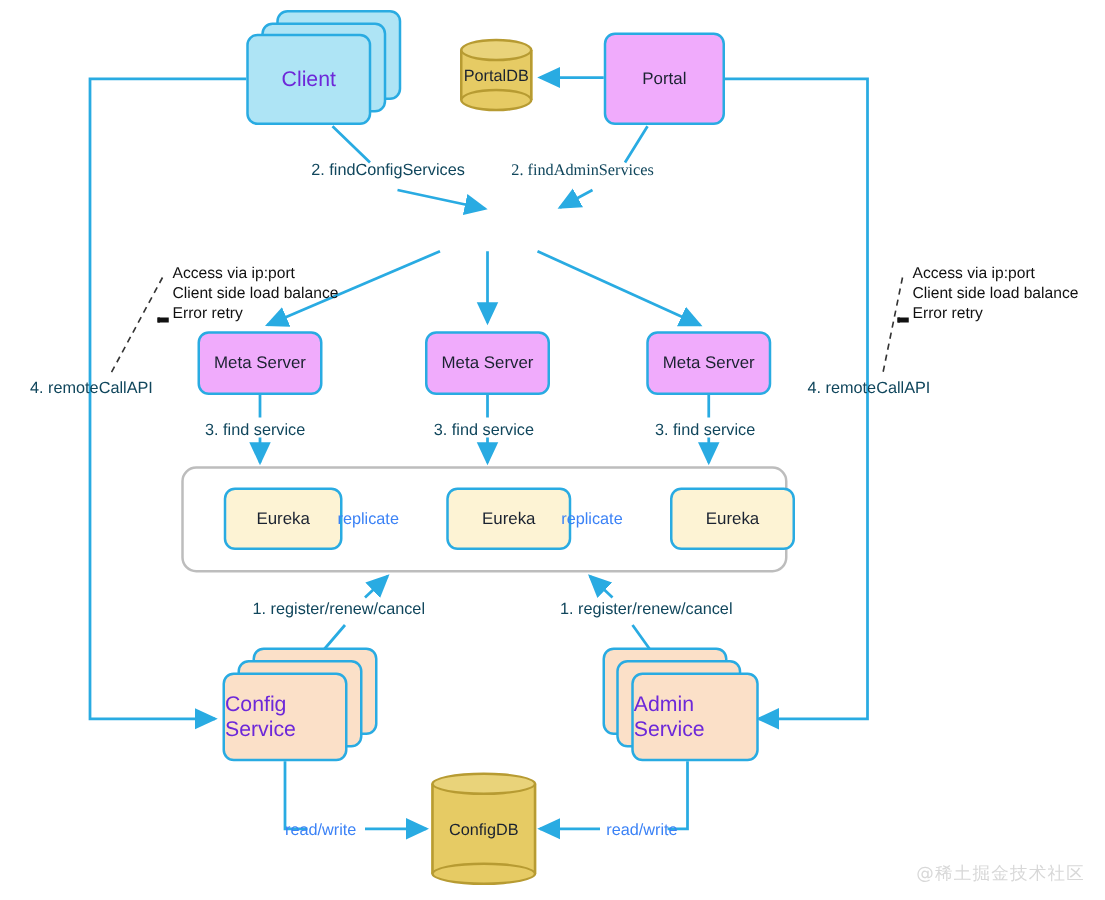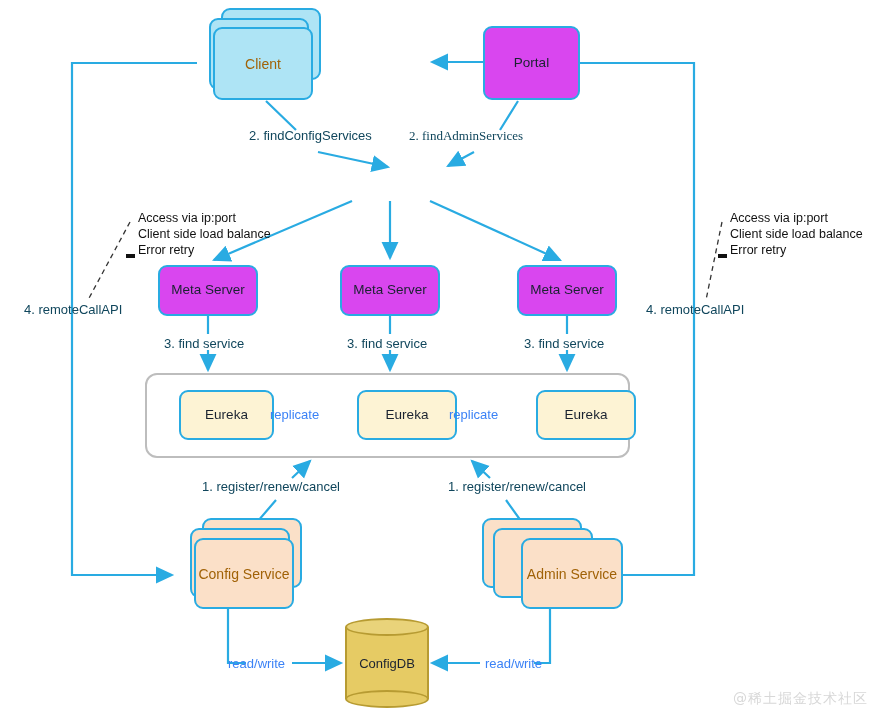--- a/index.html
+++ b/index.html
@@ -12,35 +12,35 @@
   svg.layer{position:absolute;left:0;top:0;width:884px;height:720px;}
 
   
   .node{
     position:absolute;box-sizing:border-box;
     display:flex;align-items:center;justify-content:center;
     border:2px solid #29ABE2;border-radius:9px;
     font-size:13.5px;color:#1a2230;text-align:center;line-height:1.25;
     z-index:5;
   }
-  .n-peach{background:#d946ef;}
+  .n-peach{background:#f0abfc;}
   .n-green{background:#B9D7A0;}
   .n-cream{background:#FDF3D4;margin-left:19px;}
 
   
   .stack{position:absolute;z-index:4;}
   .stack .card{
     position:absolute;box-sizing:border-box;
     border:2px solid #29ABE2;border-radius:9px;
   }
   .stack .card.c-blue{background:#AEE4F5;}
   .stack .card.c-peach{background:#FBE0C8;}
   .stack .card.front{
     display:flex;align-items:center;justify-content:center;
-    font-size:14px;color:#a16207;z-index:3;margin-left:16px;
+    font-size:17px;color:#6d28d9;z-index:3;
   }
 
   
   .eureka-box{
     position:absolute;box-sizing:border-box;
     border:2px solid #BDBDBD;border-radius:12px;background:#fff;z-index:3;
   }
 
   
   .cyl{position:absolute;z-index:5;}
@@ -143,20 +143,26 @@
       <path d="M722,222 L706,300"></path>
     </g>
   </svg>
 
   <div class="stack" style="left:197px;top:8px;width:125px;height:95px;">
     <div class="card c-blue" style="left:24px;top:0;width:100px;height:72px;"></div>
     <div class="card c-blue" style="left:12px;top:10px;width:100px;height:72px;"></div>
     <div class="card c-blue front" style="left:0;top:19px;width:100px;height:73px;">Client</div>
   </div>
 
+  <div class="cyl" style="left:368px;top:31px;width:58px;height:58px;">
+    <div class="body"></div>
+    <div class="bot"></div>
+    <div class="top"></div>
+    <div class="cap">PortalDB</div>
+  </div>
 
   <div class="node n-peach" style="left:483px;top:26px;width:97px;height:74px;">Portal</div>
 
   <div class="lbl" style="left:249px;top:128px;">2. findConfigServices</div>
   <div class="lbl" style="left:409px;top:128px;font-family:Liberation Serif, serif;">2. findAdminServices</div>
 
 
   <div class="node n-peach" style="left:158px;top:265px;width:100px;height:51px;">Meta Server</div>
   <div class="node n-peach" style="left:340px;top:265px;width:100px;height:51px;">Meta Server</div>
   <div class="node n-peach" style="left:517px;top:265px;width:100px;height:51px;">Meta Server</div>

